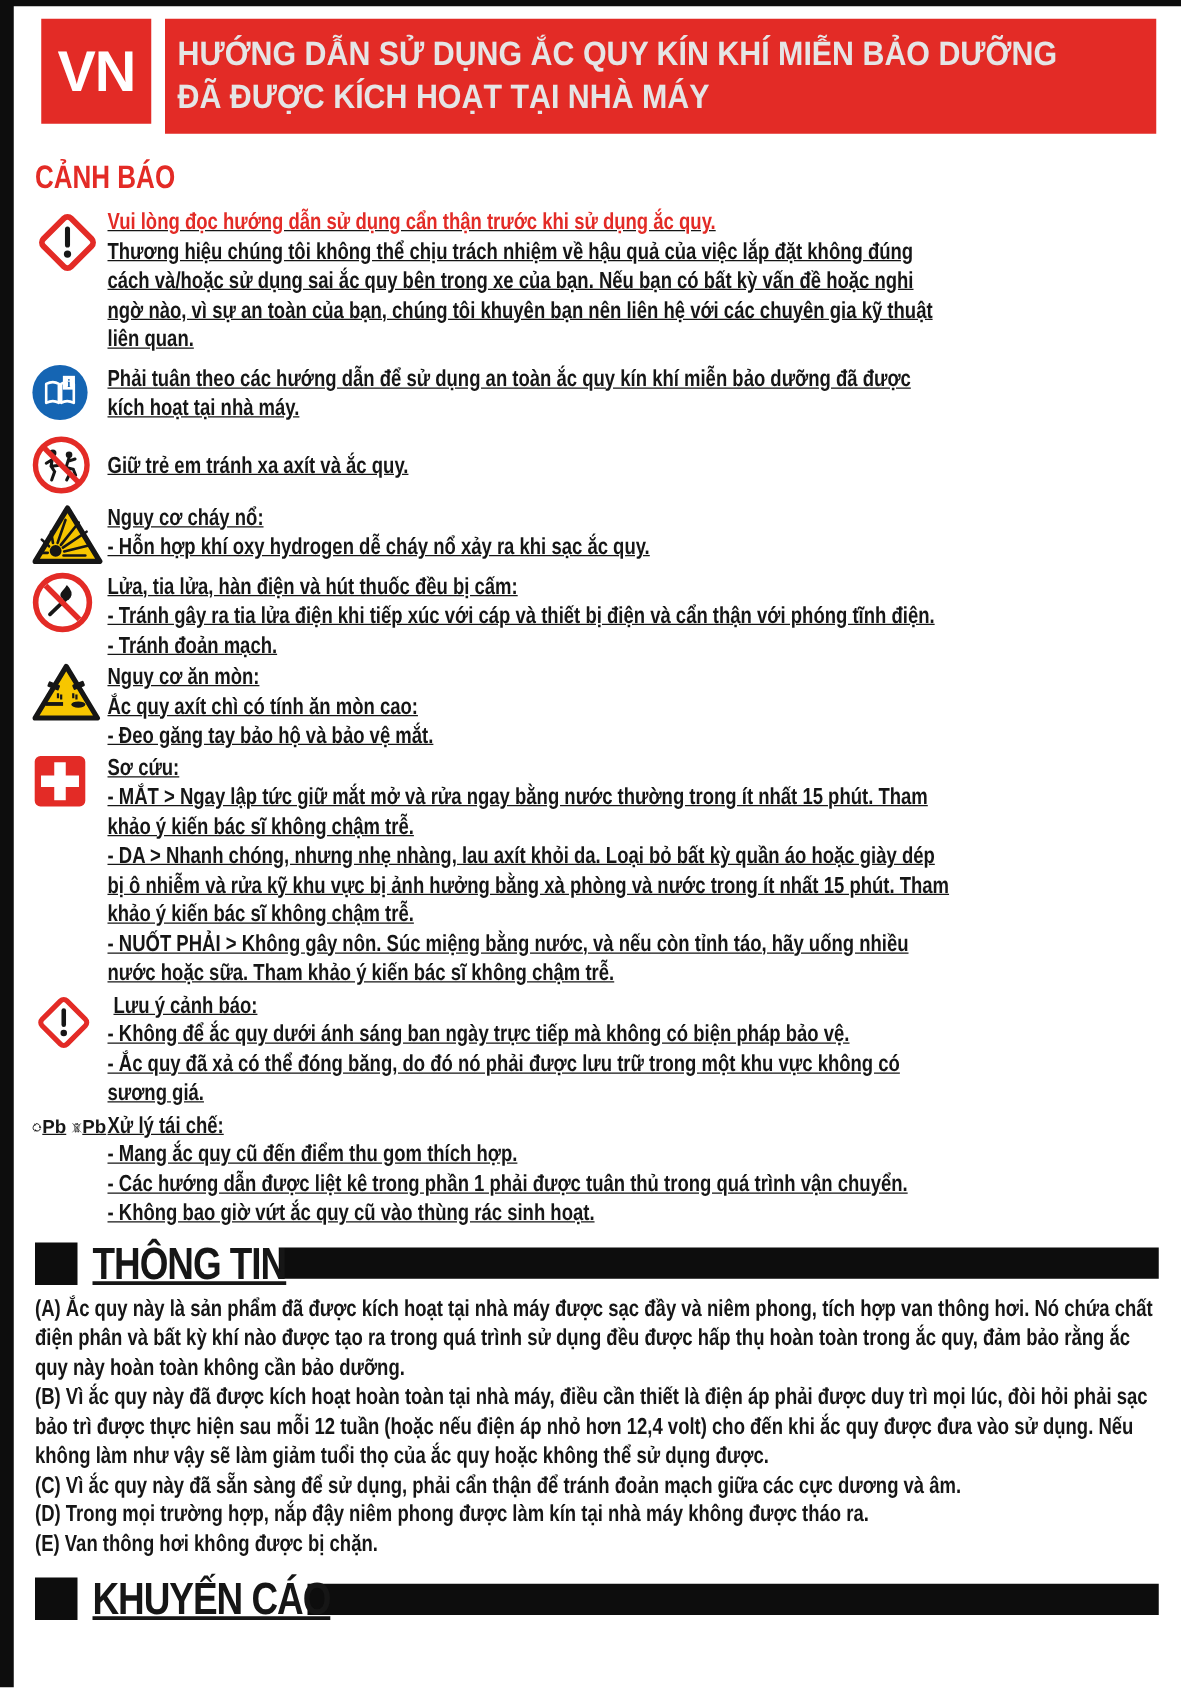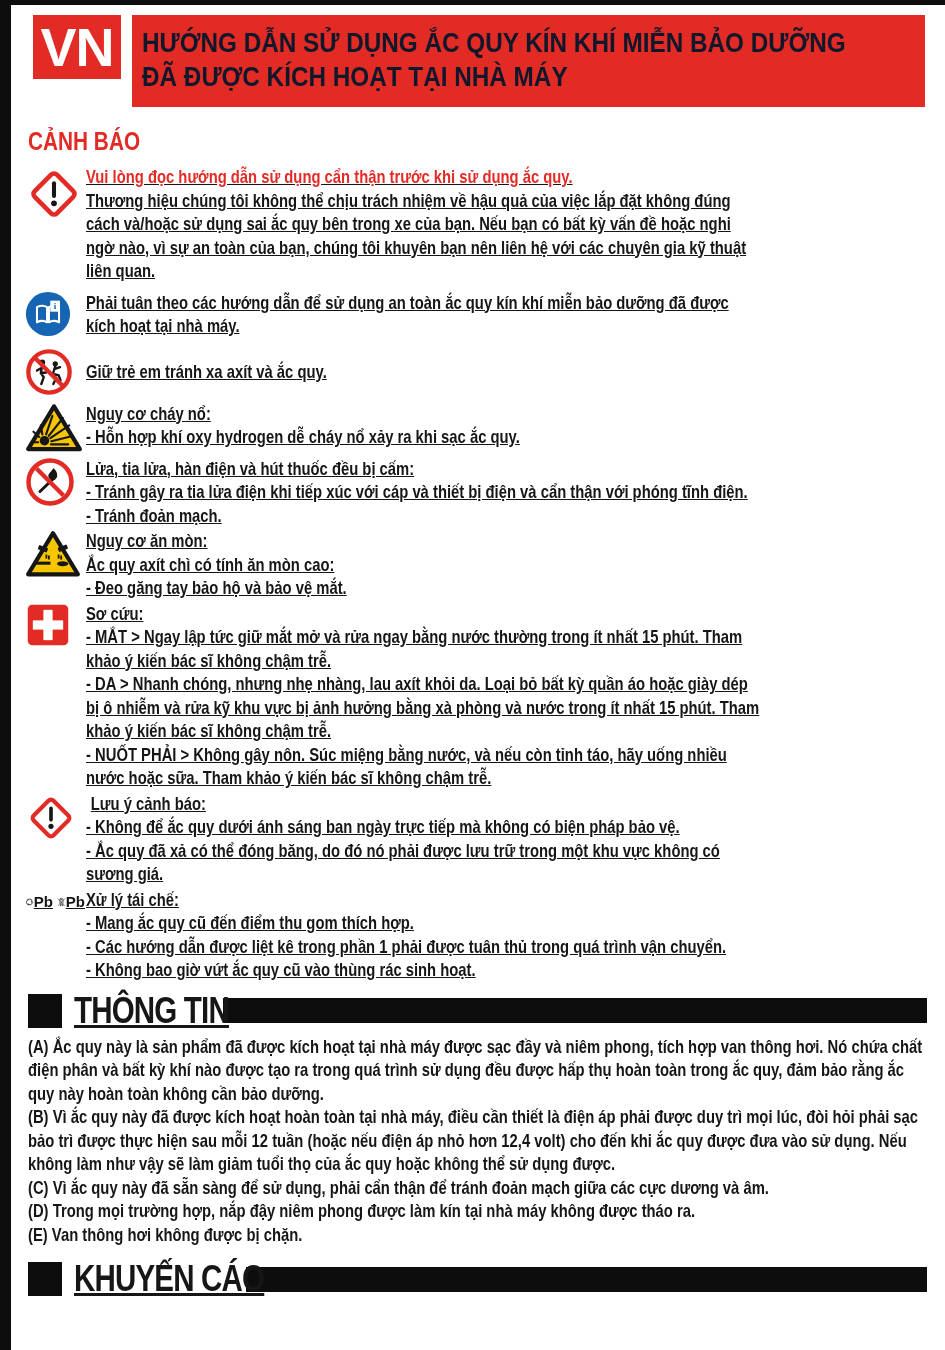--- a/index.html
+++ b/index.html
@@ -14,25 +14,25 @@
   }
   .edge-left { position: absolute; left: 0; top: 0; width: 11px; height: 1350px; background: #0d0d0d; }
   .edge-top  { position: absolute; left: 0; top: 0; width: 945px; height: 5px; background: #0d0d0d; }
 
   
   .cx  { transform: scaleX(.80); transform-origin: 0 0; width: 125%; }
   .cx9 { transform: scaleX(.90); transform-origin: 0 0; width: 111%; }
 
   header { display: flex; margin: 15px 20px 0 33px; height: 92px; gap: 11px; }
   .vnbox {
-    width: 88px; height: 64px; background: #e32b26; color: #fff;
+    width: 88px; height: 84px; background: #e32b26; color: #fff;
     display: flex; align-items: center; justify-content: center;
-    font-size: 54px; letter-spacing: -1px;
+    font-size: 46px; letter-spacing: -1px;
   }
-  .titlebox { flex: 1; background: #e32b26; color: #0f172a; padding: 11px 0 0 10px; }
+  .titlebox { flex: 1; background: #e32b26; color: #e5e5e5; padding: 11px 0 0 10px; }
   .tline { font-size: 27px; line-height: 34px; letter-spacing: 0; white-space: nowrap; }
 
   .cb-head { display: flex; align-items: flex-start; margin: 20px 20px 0 28px; height: 30px; }
   .cb-title { font-size: 26px; color: #e32b26; line-height: 28px; white-space: nowrap; }
   .cb-rule { flex: 1; border-bottom: 3px solid #e8503a; margin: 0 0 3px -30px; }
 
   .wlist { margin: 8px 15px 0 22px; text-decoration: underline; }
   .wrow { display: flex; }
   .wrow.center { align-items: center; }
   .icell { width: 64px; flex: 0 0 64px; display: flex; justify-content: flex-start; padding-left: 3px; align-items: flex-start; }

